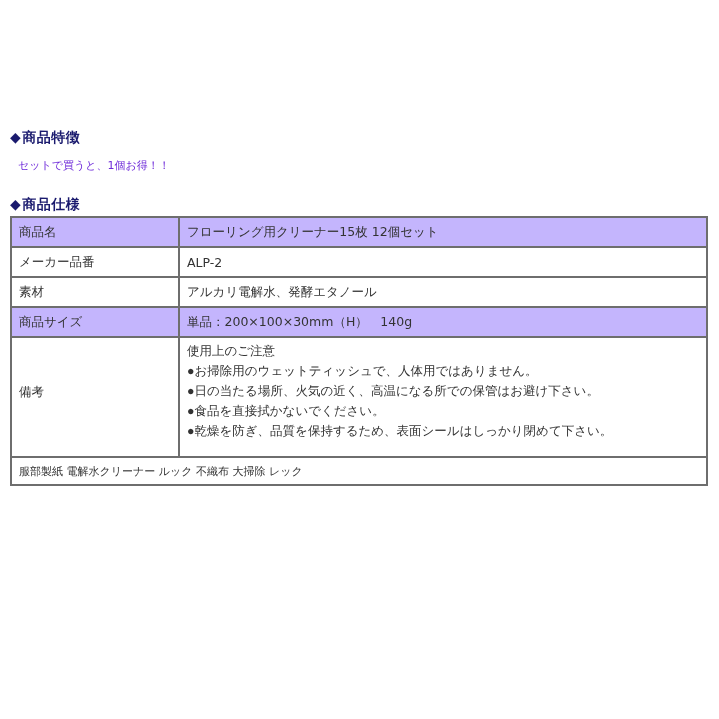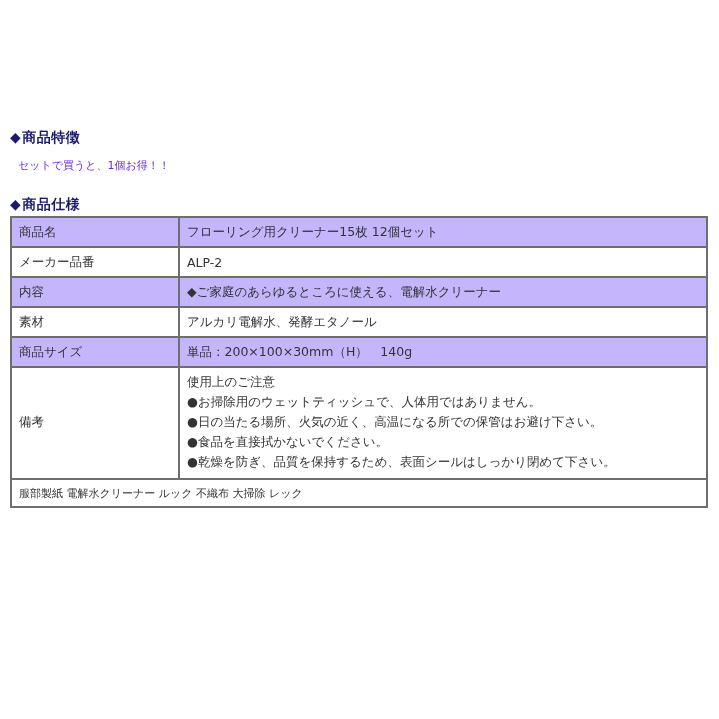--- a/index.html
+++ b/index.html
@@ -9,21 +9,21 @@
   .heading .diamond { color:#1a1a6e; margin-right:1px; }
   #h1 { top:129px; }
   #h2 { top:196px;text-align:right; }
   .feature { position:absolute; left:10px; top:158px; font-size:11px; color:#6d28d9;margin-left:8px; }
   table.spec { position:absolute; left:10px; top:216px; width:698px; border-collapse:collapse;
                font-size:12.5px; color:#333; }
   table.spec td { border:2px solid #6e6e6e; padding:0 7px; height:28px; vertical-align:middle; }
   table.spec td.label { width:152px; }
   table.spec tr.gray td { background:#c4b5fd; }
   table.spec tr.white td { background:#ffffff; }
-  table.spec tr.notes td { height:104px; padding-top:2px; padding-bottom:4px; }
+  table.spec tr.notes td { height:104px; padding-top:2px; padding-bottom:12px;font-family:Liberation Mono, monospace; }
   .note-line { line-height:20px; }
   table.spec tr.footer td { height:26px; font-size:11px; background:#ffffff; }
 </style>
 </head>
 <body>
 
 <div class="heading" id="h1">
   <span class="diamond">◆</span><span>商品特徴</span>
 </div>
 <div class="feature">セットで買うと、1個お得！！</div>
@@ -34,24 +34,20 @@
 
 <table class="spec">
   <tbody>
       <tr class="gray">
     <td class="label">商品名</td>
     <td>フローリング用クリーナー15枚 12個セット</td>
   </tr>
   <tr class="white">
     <td class="label">メーカー品番</td>
     <td>ALP-2</td>
-  </tr>
-  <tr class="gray">
-    <td class="label">内容</td>
-    <td>◆ご家庭のあらゆるところに使える、電解水クリーナー</td>
   </tr>
   <tr class="white">
     <td class="label">素材</td>
     <td>アルカリ電解水、発酵エタノール</td>
   </tr>
   <tr class="gray">
     <td class="label">商品サイズ</td>
     <td>単品：200×100×30mm（H）　140g</td>
   </tr>
   <tr class="white notes">

